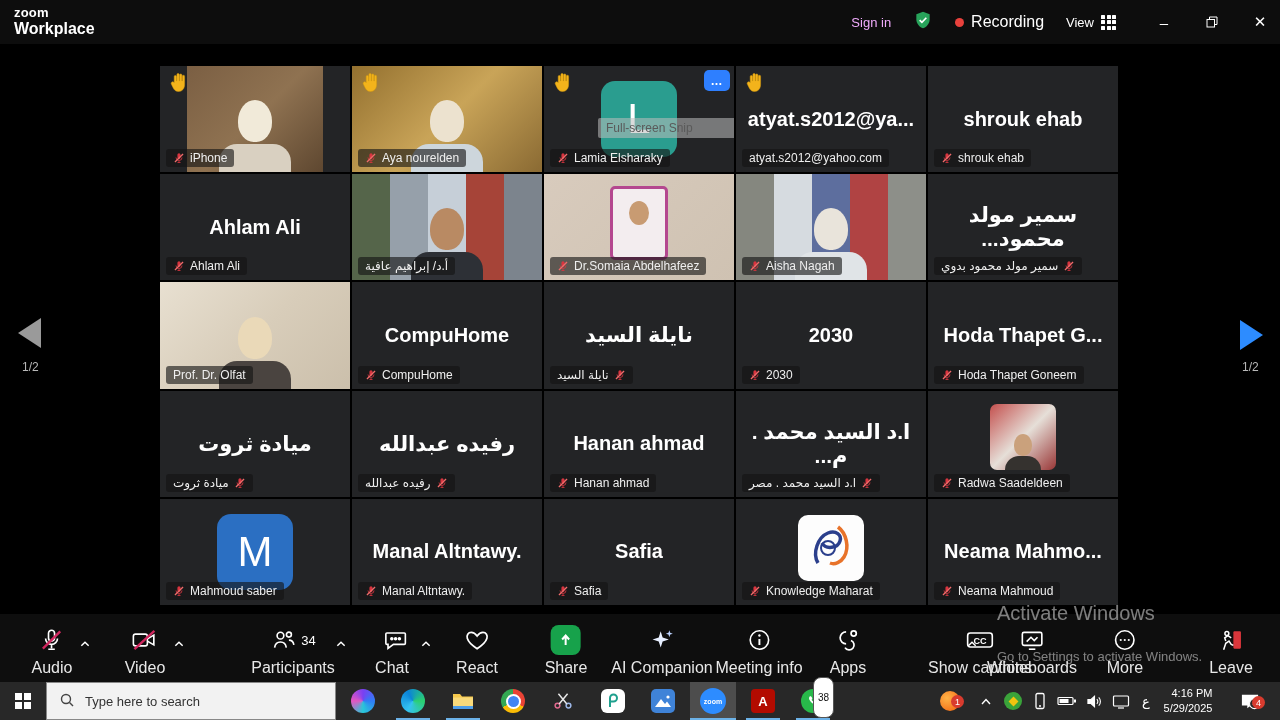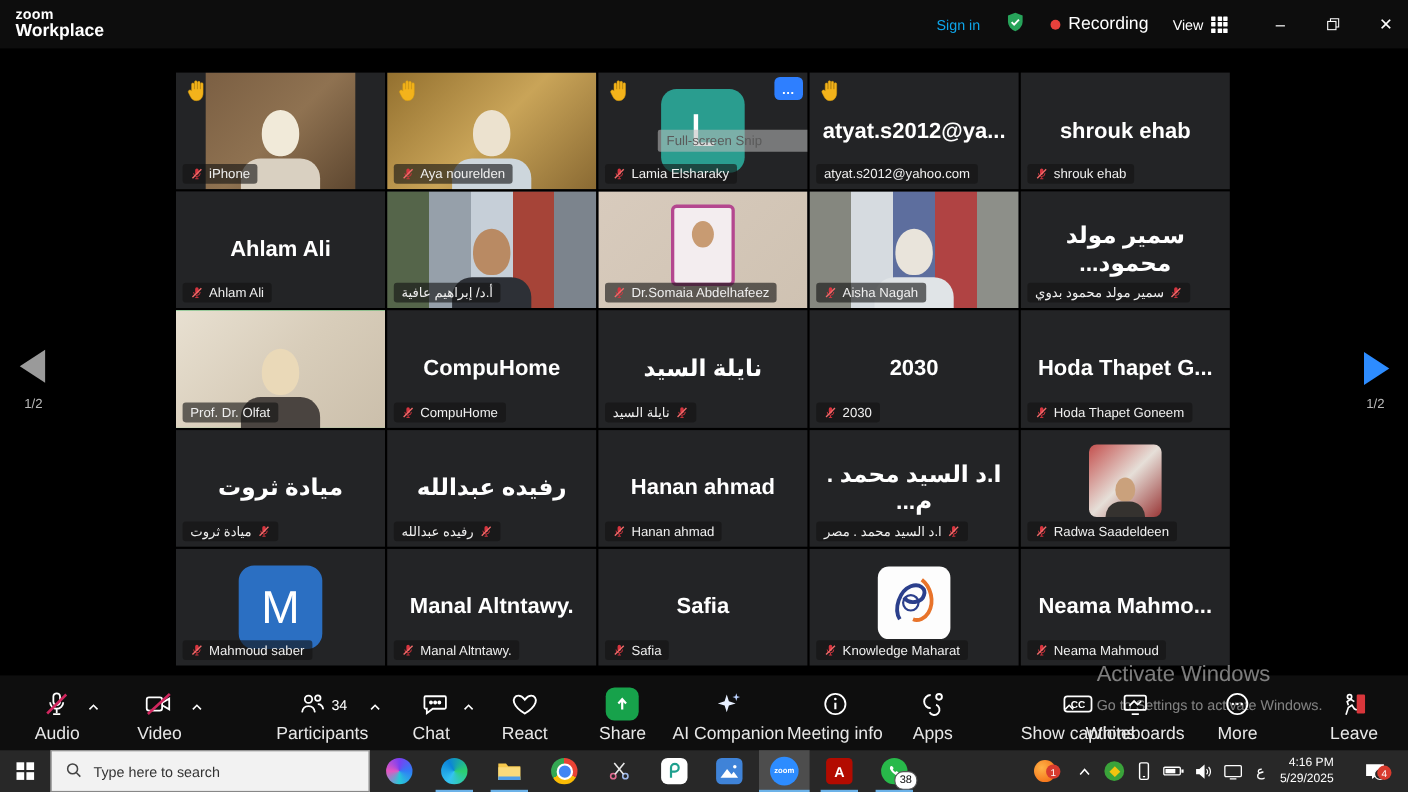--- a/index.html
+++ b/index.html
@@ -5,21 +5,21 @@
   html,body{margin:0;padding:0;background:#000;width:1280px;height:720px;overflow:hidden;
     font-family:"Liberation Sans","DejaVu Sans",sans-serif;-webkit-font-smoothing:antialiased;}
   #app{position:relative;width:1280px;height:720px;background:#000;}
 
   
   #titlebar{position:absolute;left:0;top:0;width:1280px;height:44px;background:#0d0d0d;color:#fff;}
   .logo{position:absolute;left:14px;top:6px;line-height:1;}
   .logo .l1{font-size:13px;font-weight:700;letter-spacing:.2px;}
   .logo .l2{font-size:16px;font-weight:700;margin-top:2px;}
   .tb-right{position:absolute;right:10px;top:0;height:44px;display:flex;align-items:center;gap:22px;}
-  .signin{font-size:13px;color:#0ea5e9;cursor:pointer;margin-left:40px;}
+  .signin{font-size:13px;color:#f0abfc;cursor:pointer;margin-left:40px;}
   .rec{display:flex;align-items:center;gap:7px;font-size:16px;}
   .rec-dot{width:9px;height:9px;border-radius:50%;background:#e8413c;}
   .view{display:flex;align-items:center;gap:7px;font-size:13px;}
   .grid9{display:grid;grid-template-columns:repeat(3,4px);grid-template-rows:repeat(3,4px);gap:1.5px;}
   .grid9 i{background:#fff;border-radius:.5px;}
   .winbtns{display:flex;align-items:center;gap:28px;margin-left:16px;}
   .wb{width:20px;height:20px;display:flex;align-items:center;justify-content:center;font-size:15px;color:#fff;cursor:pointer;}
 
   
   #stage{position:absolute;left:160px;top:66px;width:958px;height:539px;display:grid;
@@ -62,36 +62,36 @@
   .tb-item{position:absolute;top:11px;transform:translateX(-50%);display:flex;flex-direction:column;align-items:center;gap:4px;color:#fff;cursor:pointer;}
   .tb-ic{height:30px;display:flex;align-items:center;justify-content:center;gap:4px;}
   .tb-label{font-size:16px;white-space:nowrap;color:#e8e8e8;}
   .tb-caret{position:absolute;top:20px;transform:translateX(-50%);cursor:pointer;}
   .share-badge{width:30px;height:30px;border-radius:8px;background:#17a24b;display:flex;align-items:center;justify-content:center;}
   .count{font-size:13px;color:#fff;}
 
   
   #watermark{position:absolute;left:997px;top:602px;color:rgba(255,255,255,.48);z-index:40;pointer-events:none;}
   #watermark .w1{font-size:20px;}
-  #watermark .w2{font-size:13px;margin-top:8px;}
+  #watermark .w2{font-size:13px;margin-top:24px;}
 
   
   #taskbar{position:absolute;left:0;top:682px;width:1280px;height:38px;background:#282828;}
   .tk-start{position:absolute;left:0;top:0;width:46px;height:38px;display:flex;align-items:center;justify-content:center;cursor:pointer;}
   .win-glyph{display:grid;grid-template-columns:7px 7px;grid-template-rows:7px 7px;gap:1.5px;}
   .win-glyph i{background:#fff;}
   #search{position:absolute;left:46px;top:0;width:290px;height:38px;background:#f2f2f2;border:1px solid #888;
     box-sizing:border-box;display:flex;align-items:center;gap:10px;padding:0 12px;cursor:text;}
   #search span{font-size:13px;color:#333;}
   .tk-slot{position:absolute;top:0;width:46px;height:38px;display:flex;align-items:center;justify-content:center;cursor:pointer;}
   .tk-slot.open::after{content:"";position:absolute;left:6px;right:6px;bottom:0;height:2.5px;background:#6cb2e8;}
   .tk-slot.activewin{background:#4d4d4d;}
   .tk-slot.activewin::after{left:0;right:0;}
   .badge{position:absolute;right:2px;bottom:2px;min-width:15px;height:15px;border-radius:8px;background:#fff;color:#111;
-    font-size:10px;display:flex;align-items:center;justify-content:center;padding:0 2px;border:1px solid #555;margin-left:12px;}
+    font-size:10px;display:flex;align-items:center;justify-content:center;padding:12px 2px;border:1px solid #555;margin-left:12px;}
   .tray-item{position:absolute;top:0;height:38px;display:flex;align-items:center;justify-content:center;color:#fff;cursor:pointer;}
   .clock{font-size:11px;color:#fff;text-align:right;line-height:1.35;}
   .lang{font-size:13px;}
   .tray-badge{position:absolute;right:-4px;top:4px;min-width:13px;height:13px;border-radius:7px;background:#d83b2e;color:#fff;
     font-size:9px;display:flex;align-items:center;justify-content:center;}
 </style>
 </head>
 <body>
 
 <div id="app">

